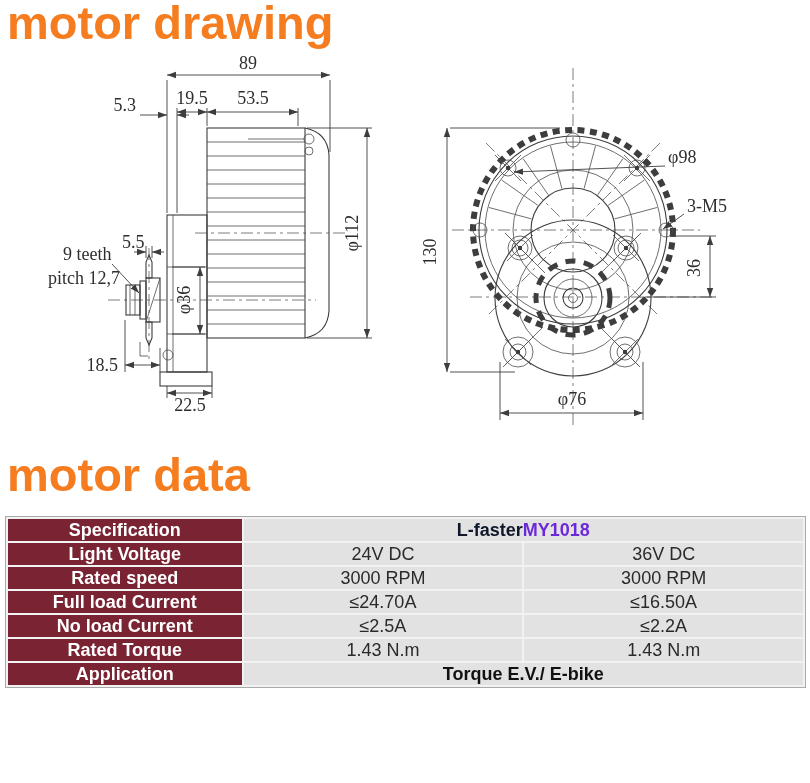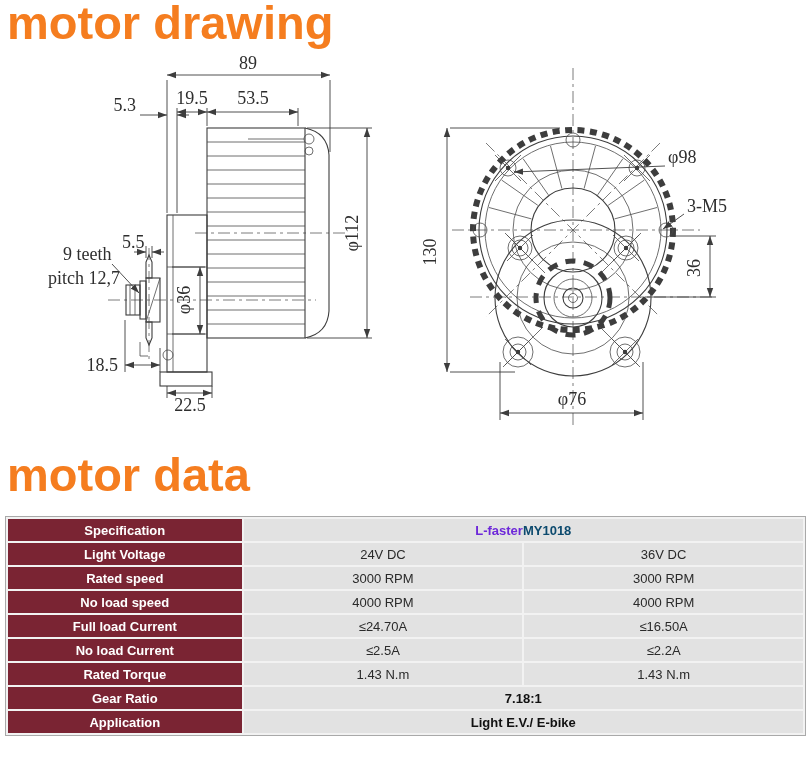--- a/index.html
+++ b/index.html
@@ -18,26 +18,26 @@
   .cl{stroke:#5a5a5a;stroke-width:0.8;fill:none;stroke-dasharray:12 4 3 4;}
   .dim{stroke:#3d3d3d;stroke-width:0.9;fill:none;}
   .teeth{stroke:#3d3d3d;stroke-width:6;fill:none;stroke-dasharray:7 5.5;}
   .steeth{stroke:#3d3d3d;stroke-width:5;fill:none;stroke-dasharray:10 8.5;}
   .dimtxt{font-family:"Liberation Serif","DejaVu Serif",serif;font-size:18px;fill:#2e2e2e;}
   .boltdot{fill:#3d3d3d;stroke:none;}
   
   #spec-table{position:absolute;left:5px;top:516px;width:801px;border-collapse:separate;
               border-spacing:2px;table-layout:fixed;background:#f2f2f2;border:1px solid #a9a9a9;}
   #spec-table td{height:22px;padding:0 4px;text-align:center;vertical-align:middle;
-                 font-size:13px;white-space:nowrap;overflow:hidden;}
+                 font-size:18px;white-space:nowrap;overflow:hidden;}
   td.h{background:#7a2433;color:#ffffff;font-weight:bold;}
   td.v{background:#e2e2e2;color:#2a2a2a;font-weight:normal;}
   td.v.bold{font-weight:bold;color:#111111;}
-  .brand{color:#6d28d9;font-weight:bold;}
-  .model{color:#0c4a6e;font-weight:bold;}
+  .brand{color:#0f172a;font-weight:bold;}
+  .model{color:#6d28d9;font-weight:bold;}
 </style>
 </head>
 <body>
 
 <div id="stage">
 
   <div class="big-title" id="title-drawing">motor drawing</div>
 
   <svg id="side-view" width="400" height="390" viewBox="20 55 400 390">
     <defs>
@@ -280,43 +280,34 @@
         <td class="h">Light Voltage</td>
         <td class="v">24V DC</td>
         <td class="v">36V DC</td>
       </tr>
       <tr>
         <td class="h">Rated speed</td>
         <td class="v">3000 RPM</td>
         <td class="v">3000 RPM</td>
       </tr>
       <tr>
-        <td class="h">No load speed</td>
-        <td class="v">4000 RPM</td>
-        <td class="v">4000 RPM</td>
-      </tr>
-      <tr>
         <td class="h">Full load Current</td>
         <td class="v">≤24.70A</td>
         <td class="v">≤16.50A</td>
       </tr>
       <tr>
         <td class="h">No load Current</td>
         <td class="v">≤2.5A</td>
         <td class="v">≤2.2A</td>
       </tr>
       <tr>
         <td class="h">Rated Torque</td>
         <td class="v">1.43 N.m</td>
         <td class="v">1.43 N.m</td>
       </tr>
       <tr>
-        <td class="h">Gear Ratio</td>
-        <td class="v bold" colspan="2">7.18:1</td>
-      </tr>
-      <tr>
         <td class="h">Application</td>
-        <td class="v bold" colspan="2">Light E.V./ E-bike</td>
+        <td class="v bold" colspan="2">Torque E.V./ E-bike</td>
       </tr>
     </tbody>
   </table>
 
 </div>
 
 </body></html>

